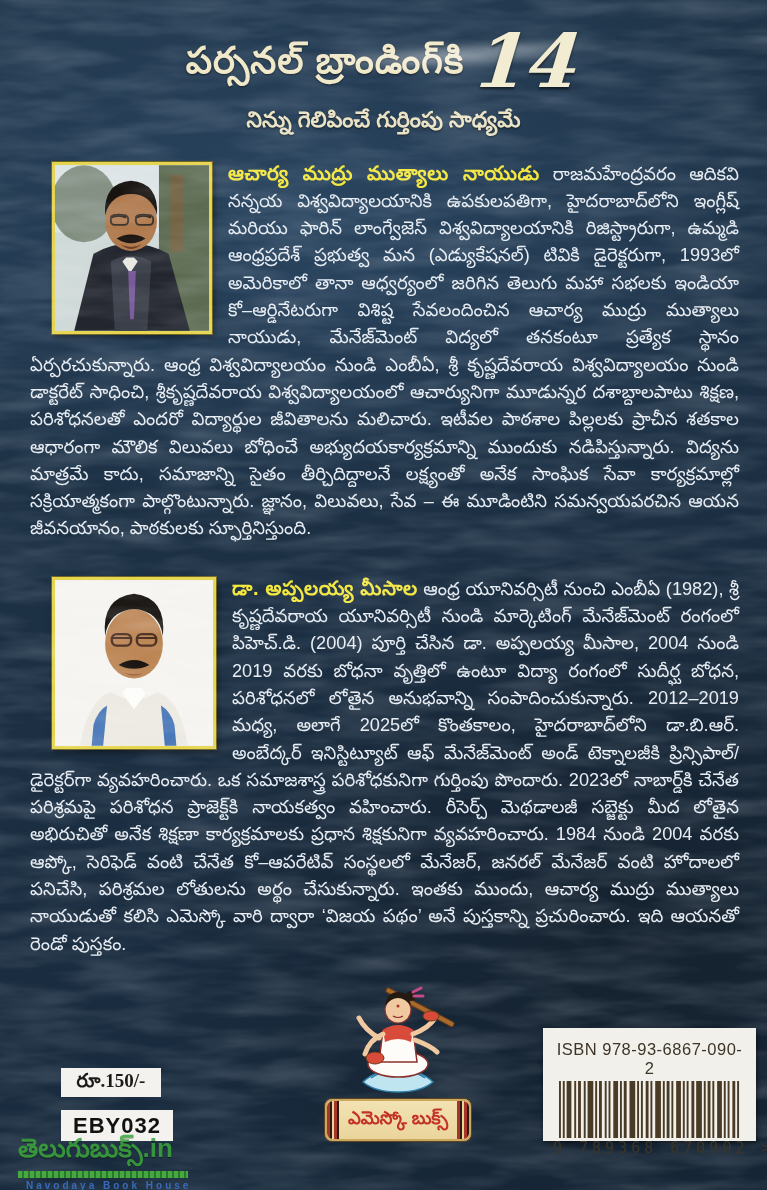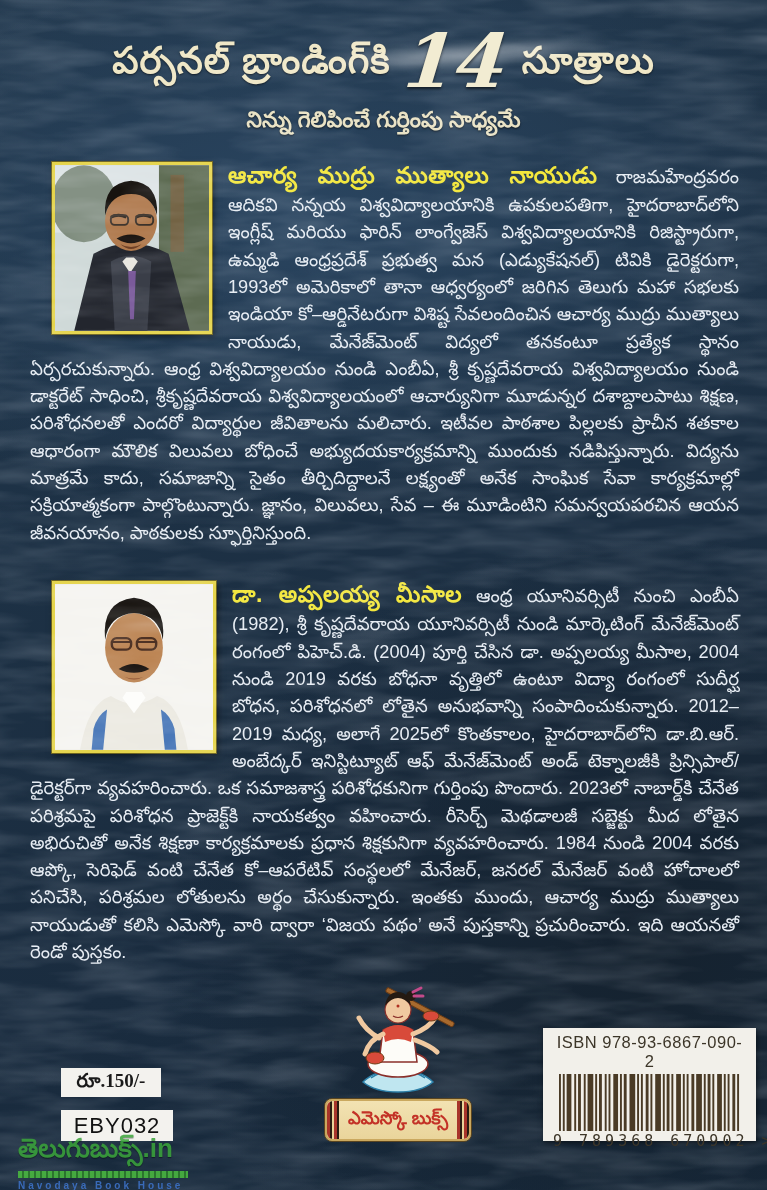--- a/index.html
+++ b/index.html
@@ -32,59 +32,59 @@
   
   .bio-section { margin:20px 28px 0 30px; text-align:justify; }
   .bio-section::after { content:""; display:block; clear:both; }
   .author-photo {
     float:left; border:3px solid #e5d44b; background:#d8d8d2;
     margin:4px 16px 6px 22px; box-shadow:0 0 0 1px #6d6320, 2px 3px 6px rgba(0,0,0,.5);
   }
   .photo1 { width:160px; height:172px; }
   .photo2 { width:164px; height:172px; }
   .author-photo svg { display:block; width:100%; height:100%; }
-  .bio-heading { color:#f3e73c; font-weight:bold; font-size:23px; letter-spacing:.5px; }
+  .bio-heading { color:#f3e73c; font-weight:bold; font-size:20px; letter-spacing:.5px; }
   .bio-text { font-size:18.2px; line-height:1.5; color:#e6ecf3; }
   .sec2 { margin-top:30px; }
   
   .price-box {
     position:absolute; left:61px; top:1068px; width:100px; height:29px;
     background:#f3f2ee; color:#1a1a1a; font-weight:bold; font-size:19px;
     display:flex; align-items:center; justify-content:center;
     font-family:"Liberation Serif","DejaVu Serif",serif;
   }
   .code-box {
     position:absolute; left:61px; top:1110px; width:112px; height:31px;
-    background:#f3f2ee; color:#111; font-weight:normal; font-size:22px; letter-spacing:1px;
+    background:#f3f2ee; color:#111; font-weight:bold; font-size:22px; letter-spacing:1px;
     display:flex; align-items:center; justify-content:center;text-align:center;
   }
   .watermark { position:absolute; left:18px; top:1133px; width:200px; pointer-events:none; }
   .wm-site { font-size:26px; font-weight:bold; color:#3aa53a; opacity:.85;
              text-shadow:0 1px 1px rgba(0,0,0,.5); }
   .wm-bar { width:170px; height:7px; margin-top:1px; opacity:.9;
             background:repeating-linear-gradient(90deg,#49b63f 0 4px,#2c7c2a 4px 6px); }
-  .wm-store { margin-top:2px; font-size:10px; font-weight:bold; letter-spacing:3px; color:#3b6ec0; opacity:.95; }
+  .wm-store { margin-top:2px; font-size:10px; font-weight:bold; letter-spacing:3px; color:#3b6ec0; opacity:.95;margin-left:8px; }
   .publisher { position:absolute; left:318px; top:978px; width:160px; text-align:center; }
   .publisher svg { display:block; margin:0 auto; }
   .pub-plaque {
     position:relative; margin-top:2px; width:148px; height:44px; left:6px;
     background:linear-gradient(180deg,#f3e3b4,#e9d49a); border:1px solid #5a4520; border-radius:8px;
     display:flex; align-items:center; justify-content:center;
     box-shadow:inset 0 0 0 2px #caa85f;
   }
   .pub-plaque::before,.pub-plaque::after {
     content:""; position:absolute; top:2px; bottom:2px; width:12px;
     background:repeating-linear-gradient(90deg,#a8352a 0 3px,#2a1c12 3px 5px,#e9d49a 5px 7px);
   }
   .pub-plaque::before { left:2px; border-radius:6px 0 0 6px; }
   .pub-plaque::after { right:2px; border-radius:0 6px 6px 0; }
   .pub-name { color:#c33227; font-weight:bold; font-size:18px; }
   .isbn-box {
     position:absolute; right:11px; top:1028px; width:213px; height:113px;
-    background:#f2f0ea; padding:5px 10px 4px; display:flex; flex-direction:column;
+    background:#f2f0ea; padding:12px 10px 4px; display:flex; flex-direction:column;
     box-shadow:1px 2px 5px rgba(0,0,0,.5);
   }
   .isbn-label { font-size:16.5px; color:#3c3528; text-align:center; letter-spacing:.5px; }
   .barcode { flex:1; margin:3px 6px 1px; }
   .barcode svg { width:100%; height:100%; display:block; }
   .barcode-digits { font-size:15px; color:#3c3528; text-align:center; letter-spacing:4px;
                     font-family:"DejaVu Sans Mono","Liberation Mono",monospace; white-space:pre; }
   .timestamp {
     position:absolute; right:10px; top:1152px; font-size:27px; font-weight:bold; color:#fff;
     white-space:pre; text-shadow:1px 2px 2px rgba(0,0,0,.8); letter-spacing:.5px;
@@ -101,21 +101,20 @@
       <feColorMatrix type="matrix" values="0 0 0 0 0.85  0 0 0 0 0.9  0 0 0 0 1  0.6 0.6 0.6 0 -0.75"></feColorMatrix>
     </filter>
     <rect width="767" height="1190" filter="url(#wrinkle)"></rect>
   </svg>
   <div class="scratch"></div>
 
   <div class="title-block">
     <div class="title-line">
       <span class="title-part">పర్సనల్ బ్రాండింగ్‌కి</span>
       <span class="title-number">14</span>
-      <span class="title-part">సూత్రాలు</span>
     </div>
     <div class="subtitle">నిన్ను గెలిపించే గుర్తింపు సాధ్యమే</div>
   </div>
 
   <div class="bio-section">
     <div class="author-photo photo1">
       <svg viewBox="0 0 160 172">
         <rect width="160" height="172" fill="#cfd9d8"></rect>
         <rect x="0" y="0" width="160" height="70" fill="#dde4e6"></rect>
         <rect x="108" y="0" width="52" height="172" fill="#5d6b52"></rect>

